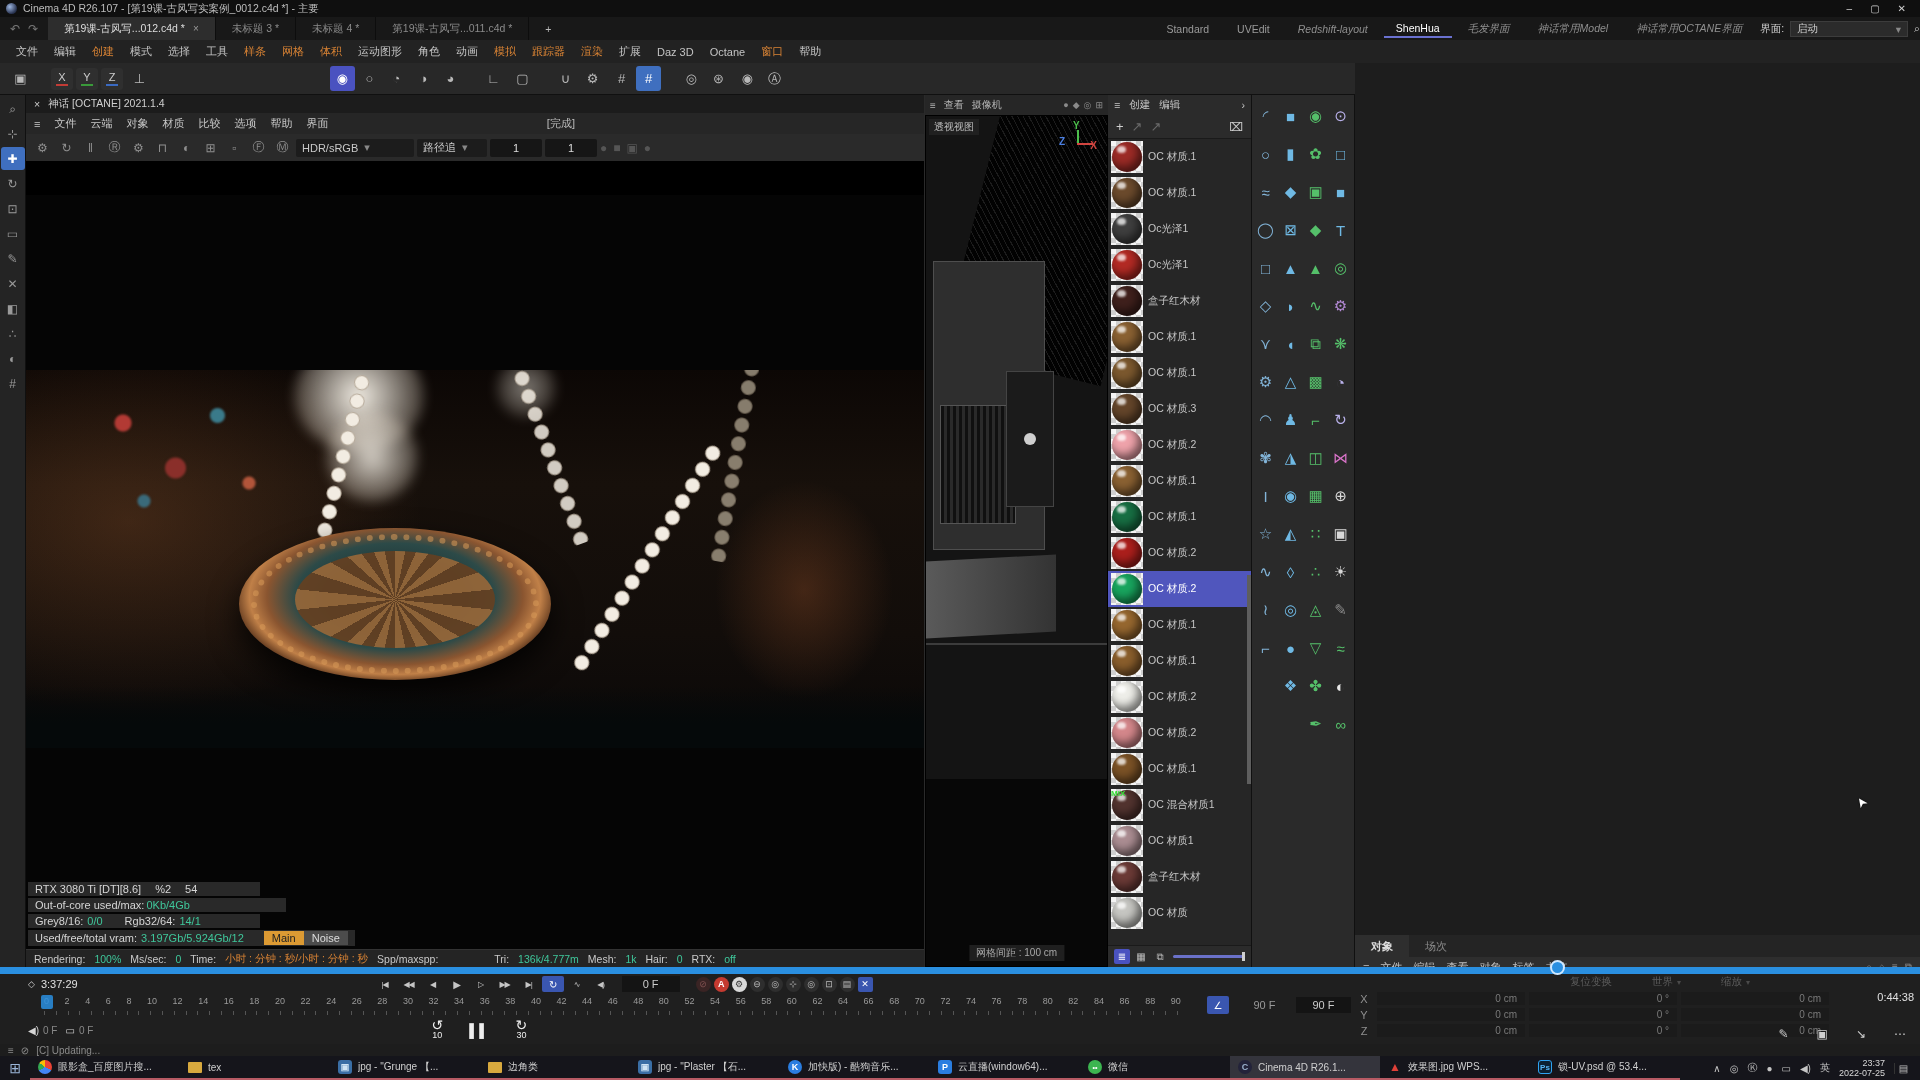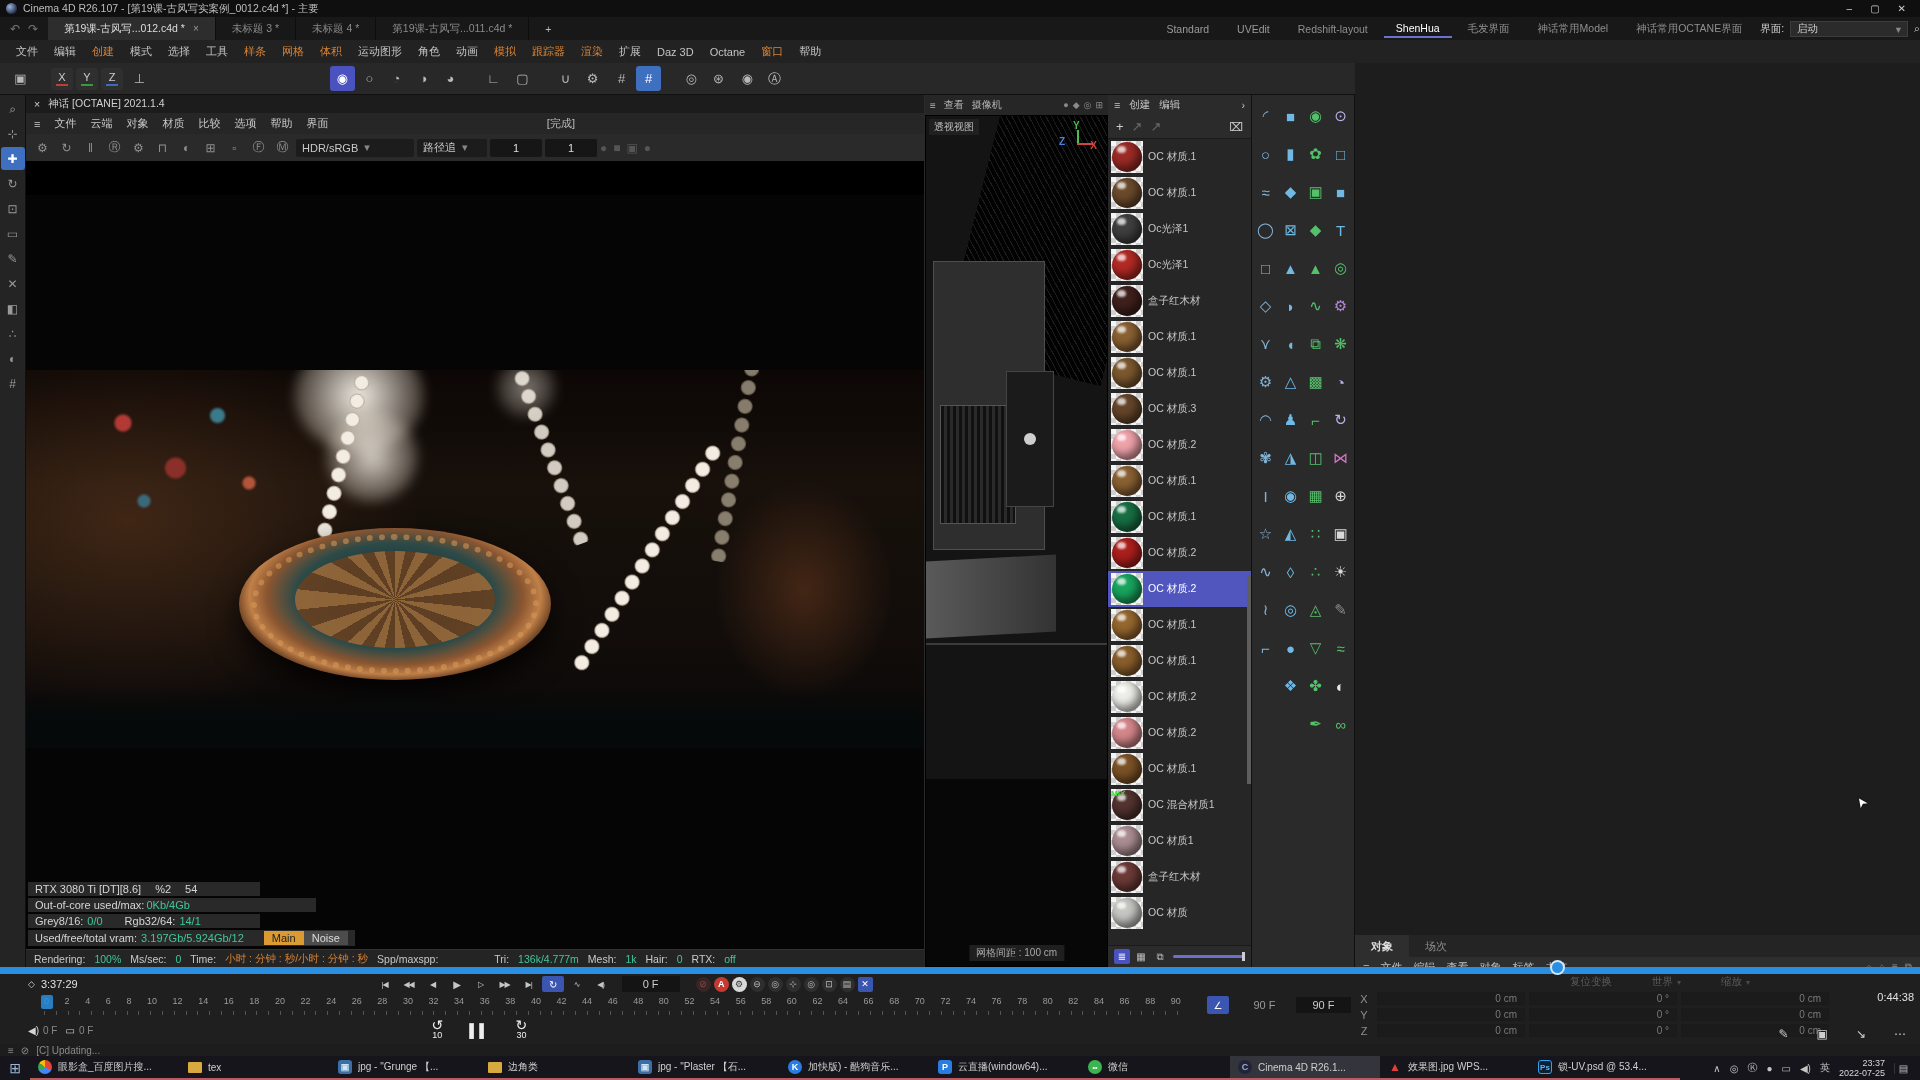--- a/index.html
+++ b/index.html
@@ -13,21 +13,21 @@
   #titlebar .wins{margin-left:auto;display:flex;gap:18px;color:#cfcfcf;font-size:10px;padding-right:8px}
   
   #tabbar{left:0;top:17px;width:1920px;height:23px;background:#181818;display:flex;align-items:stretch;font-size:10.5px}
   .undo{display:flex;gap:8px;align-items:center;padding:0 10px;color:#777;font-size:12px}
   .dtab{display:flex;align-items:center;gap:8px;padding:0 16px;color:#8a8a8a;border-right:1px solid #0d0d0d}
   .dtab[data-cls="on"]{background:#2d2d2d;color:#ddd}
   .dtab .x{color:#999;font-size:10px}
   .addtab{padding:0 16px;display:flex;align-items:center;color:#bbb}
   .laytabs{margin-left:auto;display:flex;align-items:center;gap:4px;padding-right:6px}
   .ltab{padding:2px 12px;color:#9a9a9a}
-  .ltab[data-cls="it"]{color:#8f8f8f}
+  .ltab[data-cls="it"]{font-style:italic;color:#8f8f8f}
   .ltab[data-cls="on"]{color:#fff;border-bottom:2px solid #6a71d0}
   .ifc{display:flex;align-items:center;gap:6px;color:#cfcfcf}
   .ifc .sel{width:118px;height:16px;background:#2b2b2b;border:1px solid #3c3c3c;display:flex;align-items:center;padding:0 6px;gap:4px}
   .ifc .sel b{margin-left:auto;color:#888;font-weight:normal}
   
   #menubar{left:0;top:40px;width:1920px;height:23px;background:#222;display:flex;align-items:center;gap:0;padding-left:8px}
   .mi{padding:0 8px;font-size:11px}
   
   #toolbar{left:0;top:63px;width:1355px;height:32px;background:#282828;border-bottom:1px solid #101010;display:flex;align-items:center;gap:4px;padding:0 8px}
   .tbtn{width:25px;height:25px;display:flex;align-items:center;justify-content:center;border-radius:3px;color:#b9b9b9;font-size:13px}
@@ -426,21 +426,21 @@
           <div class="disc-rim"></div>
         </div>
         <div class="ph-bot"></div>
       </div>
       <div class="gpu">
         <div class="grow" style="width:232px">
           <span>RTX 3080 Ti [DT][8.6]</span>
           <span>%2</span>
           <span>54</span>
         </div>
-        <div class="grow" style="width:288px;gap:2px">
+        <div class="grow" style="width:258px;gap:2px">
           <span>Out-of-core used/max:</span>
             <span class="teal">0Kb/4Gb</span>
         </div>
         <div class="grow" style="width:232px;gap:4px">
           <span>Grey8/16:</span>
             <span class="teal">0/0</span>
           <span style="margin-left:18px">Rgb32/64:</span>
             <span class="teal">14/1</span>
         </div>
         <div class="grow" style="gap:4px">

